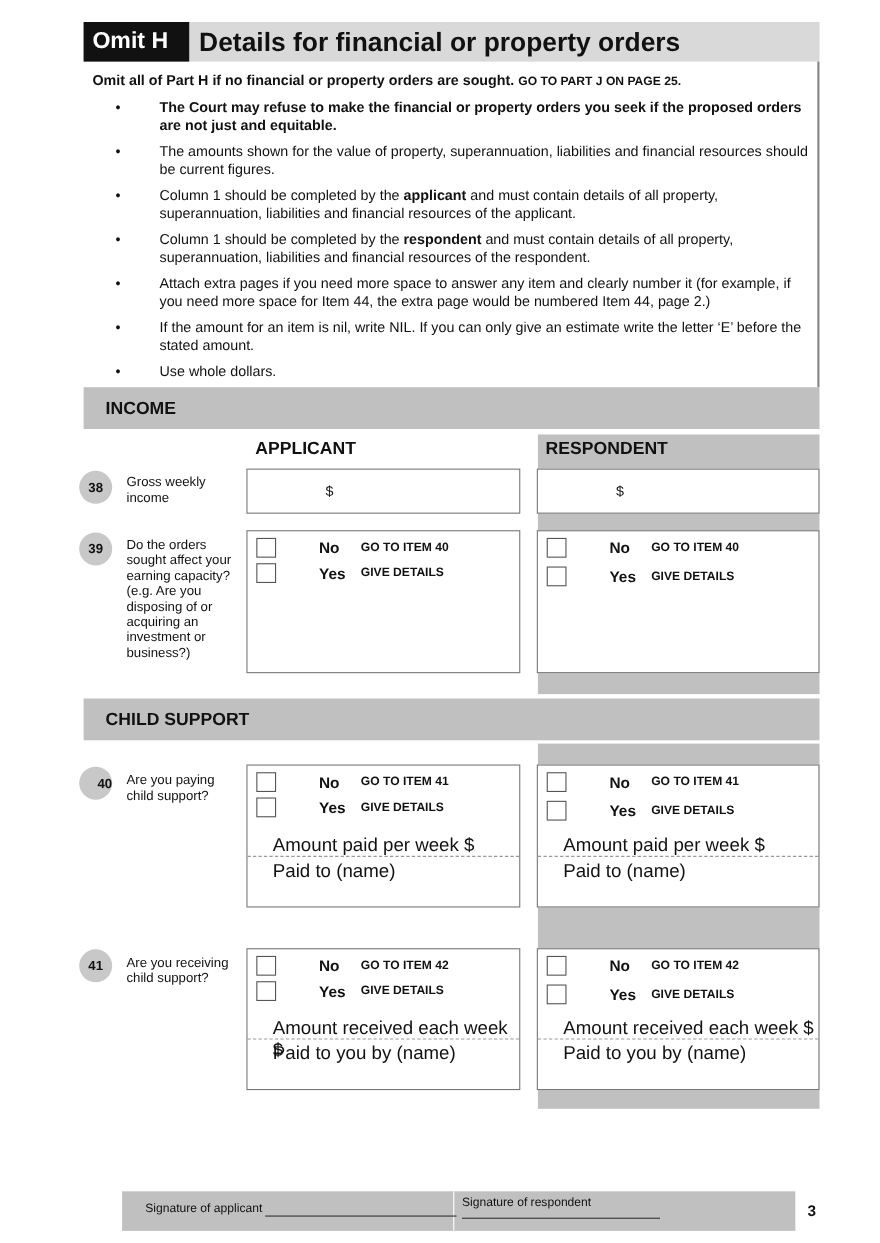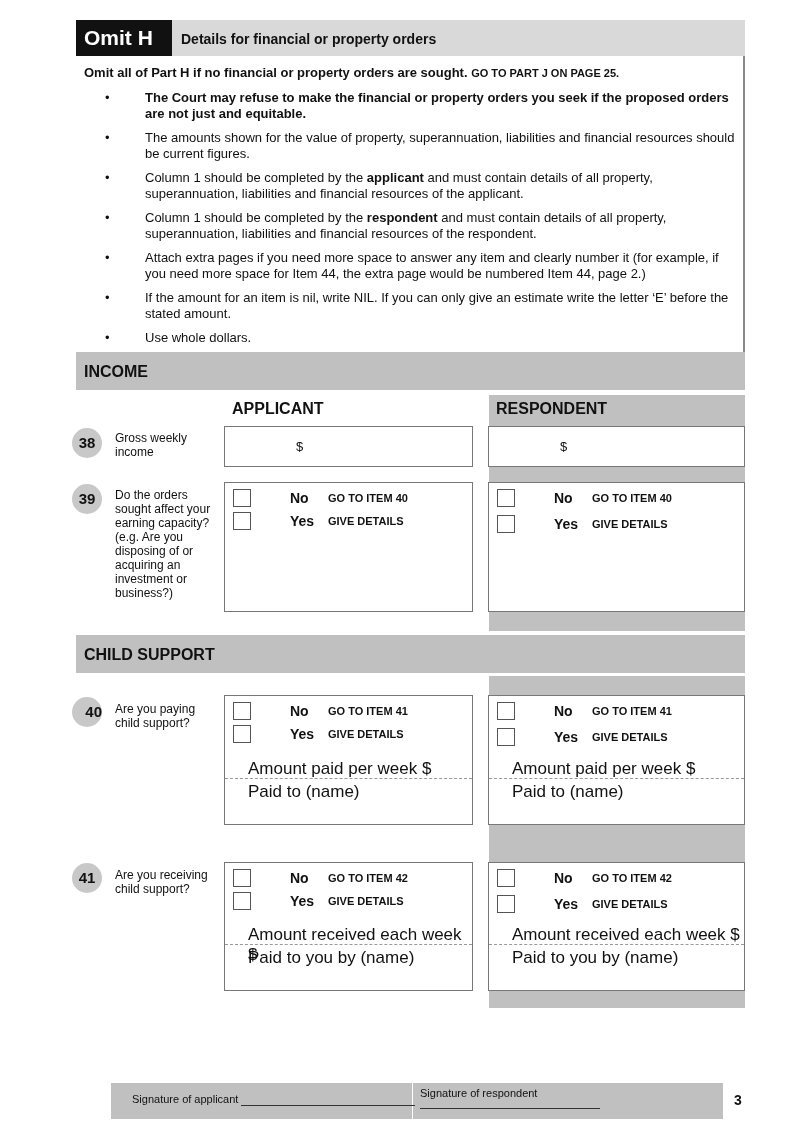--- a/index.html
+++ b/index.html
@@ -1,33 +1,33 @@
 <!DOCTYPE html>
 <html><head>
 <meta charset="utf-8">
 <style>
   html, body { margin:0; padding:0; background:#fff; }
   body { width:800px; height:1130px; position:relative; overflow:hidden; font-family:"Liberation Sans", sans-serif; color:#111; }
   .abs { position:absolute; }
   .part-header { left:76px; top:20px; width:669px; height:36px; background:#d9d9d9; }
   .part-tag { left:76px; top:20px; width:96px; height:36px; background:#111; color:#fff; font-weight:bold; font-size:21px; line-height:36px; padding-left:8px; box-sizing:border-box; }
-  .part-title { left:181px; top:20px; height:36px; line-height:38px; font-weight:bold; font-size:14px; color:#111; }
+  .part-title { left:181px; top:20px; height:36px; line-height:38px; font-weight:bold; font-size:24px; color:#111; }
   .right-rule { left:743px; top:56px; width:2px; height:296px; background:#888; }
   .omit { left:84px; top:65px; font-size:13px; font-weight:bold; }
   .omit .go { font-size:11px; }
   .bullets { left:100px; top:90px; width:640px; }
   .bullet { display:flex; font-size:13px; line-height:16px; margin-bottom:8px; }
   .bullet .dot { width:40px; flex:none; padding-left:5px; }
   .bullet .txt { flex:1; }
   .bullet.bold .txt { font-weight:bold; }
-  .section-bar { left:76px; width:669px; height:38px; background:#c0c0c0; font-weight:bold; font-size:16px; line-height:40px; padding-left:8px; box-sizing:border-box; }
+  .section-bar { left:76px; width:669px; height:38px; background:#c0c0c0; font-weight:bold; font-size:16px; line-height:40px; padding-left:20px; box-sizing:border-box; }
   .col-head-app { left:232px; top:400px; font-weight:bold; font-size:16px; }
   .resp-strip { left:489px; width:256px; background:#c0c0c0; }
   .col-head-resp { left:496px; top:400px; font-weight:bold; font-size:16px; }
-  .num { width:30px; height:30px; border-radius:50%; background:#c8c8c8; font-weight:bold; font-size:15px; text-align:center; line-height:30px; }
+  .num { width:30px; height:30px; border-radius:50%; background:#c8c8c8; font-weight:bold; font-size:12px; text-align:center; line-height:30px; }
   .question { font-size:12px; line-height:14px; width:105px; }
   .box { background:#fff; border:1px solid #777; box-sizing:border-box; }
   .dollar { font-size:13px; }
   .cb-row { position:absolute; left:8px; display:flex; align-items:center; }
   .cb { width:18px; height:18px; border:1px solid #555; background:#fff; box-sizing:border-box; }
   .cb-label { font-weight:bold; font-size:14px; margin-left:7px; width:32px;padding-left:32px; }
   .cb-go { font-weight:bold; font-size:11px; margin-left:6px; }
   .field-line { position:absolute; left:23px; font-size:17px; }
   .dashed { position:absolute; left:0; right:0; border-top:1px dashed #999; }
   .sig-bar { left:111px; top:1083px; width:612px; height:36px; background:#c0c0c0; }

